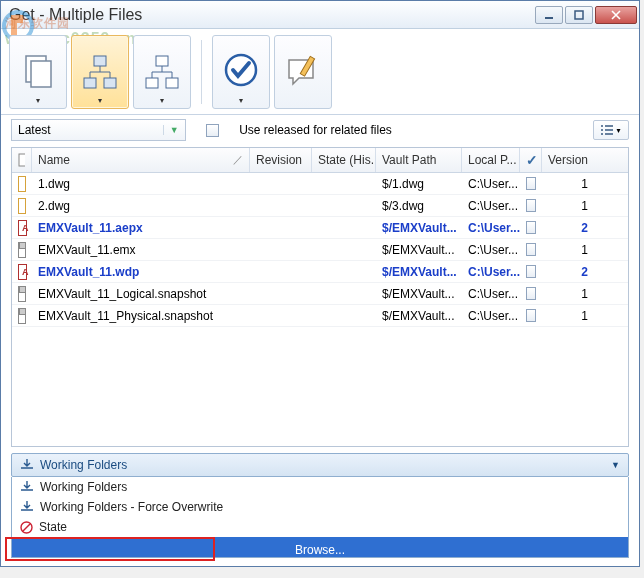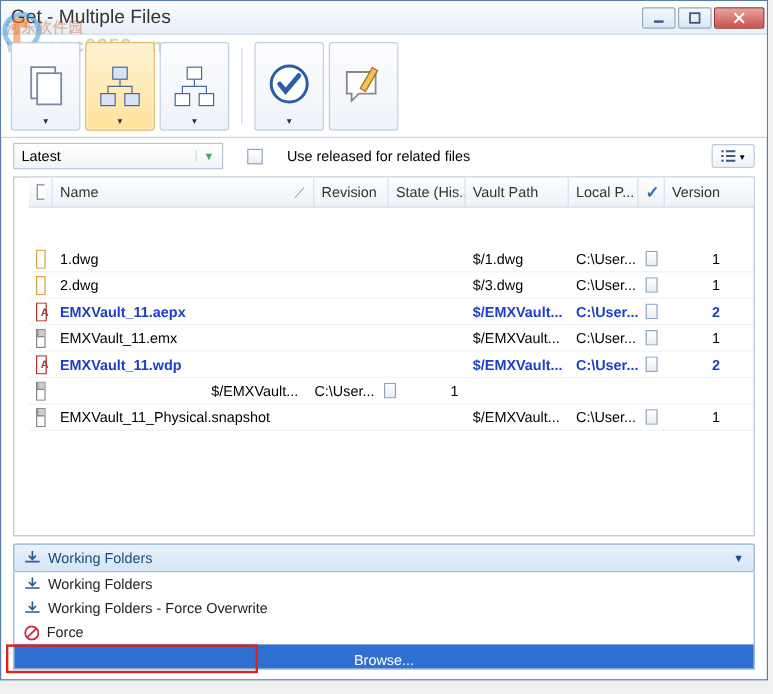--- a/index.html
+++ b/index.html
@@ -20,31 +20,31 @@
 .rbtn.sel { background: linear-gradient(#fff3d6,#ffe199); border-color: #e9b85e; box-shadow: inset 0 0 0 1px #fff6de; }
 .rbtn .drop { position:absolute; bottom:3px; font-size:8px; color:#333; }
 .rbtn-sep { width:1px; height:64px; background:#d0dae6; margin: 0 6px; }
 
 .filterbar { height: 30px; display:flex; align-items:center; gap:20px; padding: 0 10px; }
 .combo { flex: 1; max-width: 360px; height: 22px; border: 1px solid #b8c6d8; background: linear-gradient(#fff,#f0f4f9); display:flex; align-items:center; padding: 0 6px; }
 .combo .arrow { margin-left:auto; width:16px; display:flex; justify-content:center; color:#4a6; font-size:9px; border-left:1px solid #cdd9e6; padding-left:5px;}
 .chk { width:13px; height:13px; border:1px solid #8fa3bd; background:linear-gradient(#fff,#e8eef5); }
 .listopts { width:36px; height:20px; border:1px solid #bcc9da; border-radius:2px; display:flex; align-items:center; justify-content:center; gap:3px; background:linear-gradient(#fff,#eef3f9);}
 
-.grid { margin: 2px 10px; border:1px solid #b8c6d8; height: 300px; background:#fff; display:flex; flex-direction:column;padding-left:12px; }
+.grid { margin: 2px 10px; border:1px solid #b8c6d8; height: 300px; background:#fff; display:flex; flex-direction:column; }
 .ghdr { display:flex; background:linear-gradient(#fdfdfe,#eef2f7); border-bottom:1px solid #cbd6e4; }
 .gh { border-right:1px solid #d6dfeb; padding: 4px 6px; color:#333; font-size:12px; display:flex; align-items:center; white-space:nowrap; overflow:hidden; }
 .gh .sort { margin-left:auto; font-size:10px; color:#888; }
 .c-icon{width:20px;} .c-name{width:218px;} .c-rev{width:62px;} .c-state{width:64px;} .c-vp{width:86px;} .c-lp{width:58px;} .c-chk{width:22px;} .c-ver{width:60px; border-right:none;}
 .grow { display:flex; border-bottom:1px solid #f0f2f5; height:22px; align-items:center; }
 .gc { padding: 0 6px; font-size:12px; overflow:hidden; white-space:nowrap; text-overflow:ellipsis; display:flex; align-items:center; gap:4px; }
 .gc.c-chk{ justify-content:center; }
 .gc.c-ver{ justify-content:flex-end; padding-right:14px; }
 .bold-blue { color:#1a3ec9; font-weight:bold; }
-.gbody { flex:1; overflow:hidden;margin-top:32px; }
+.gbody { flex:1; overflow:hidden; }
 
 .footer { position: relative; margin: 6px 10px 8px 10px; }
 .dropdown-btn { height:24px; border:1px solid #8faecf; background: linear-gradient(#eaf2fb,#d5e4f3); display:flex; align-items:center; padding:0 8px; gap:6px; color:#1a4b80; border-radius:2px; }
 .dropdown-btn .arrow { margin-left:auto; font-size:9px; }
 .dropdown-list { border:1px solid #8faecf; border-top:none; background:#fff; }
 .dl-item { height:20px; display:flex; align-items:center; padding:0 8px; gap:6px; color:#222; }
 .dl-item.hl { background:#2f6fd1; color:#fff;flex-direction:column; }
 .red-box { position:absolute; left:-6px; bottom:-3px; width:210px; height:24px; border:2px solid #d22; pointer-events:none; }
 
 .ico { width:16px; height:16px; display:inline-block; }
@@ -234,20 +234,21 @@
           <div class="gc c-lp bold-blue">C:\User...</div>
           <div class="gc c-chk">
             <span class="chk"></span>
           </div>
           <div class="gc c-ver bold-blue">2</div>
         </div>
         <div class="grow">
           <div class="gc c-icon">
             <span class="ico file-gen"></span>
           </div>
+          <div class="gc c-name ">EMXVault_11_Logical.snapshot</div>
           <div class="gc c-rev"></div>
           <div class="gc c-state"></div>
           <div class="gc c-vp ">$/EMXVault...</div>
           <div class="gc c-lp ">C:\User...</div>
           <div class="gc c-chk">
             <span class="chk"></span>
           </div>
           <div class="gc c-ver ">1</div>
         </div>
         <div class="grow">
@@ -286,21 +287,21 @@
         <svg width="14" height="12">
             <path d="M7 0 v6 M4 4 l3 3 l3 -3 M1 9 h12" stroke="#2a5a90" stroke-width="1.4" fill="none"></path>
           </svg>
         <span>Working Folders - Force Overwrite</span>
       </div>
       <div class="dl-item">
         <svg width="13" height="13">
             <circle cx="6.5" cy="6.5" r="5.5" fill="none" stroke="#c23" stroke-width="1.4"></circle>
             <path d="M3 10 L10 3" stroke="#c23" stroke-width="1.4"></path>
           </svg>
-        <span>Force</span>
+        <span>State</span>
       </div>
       <div class="dl-item hl">
         <svg width="12" height="14">
             <path d="M2 1 L2 12 L5 9 L7 13 L9 12 L7 8 L11 8 Z" fill="#fff" stroke="#fff" stroke-width="0.5"></path>
           </svg>
         <span>Browse...</span>
       </div>
     </div>
     <div class="red-box"></div>
   </div>

